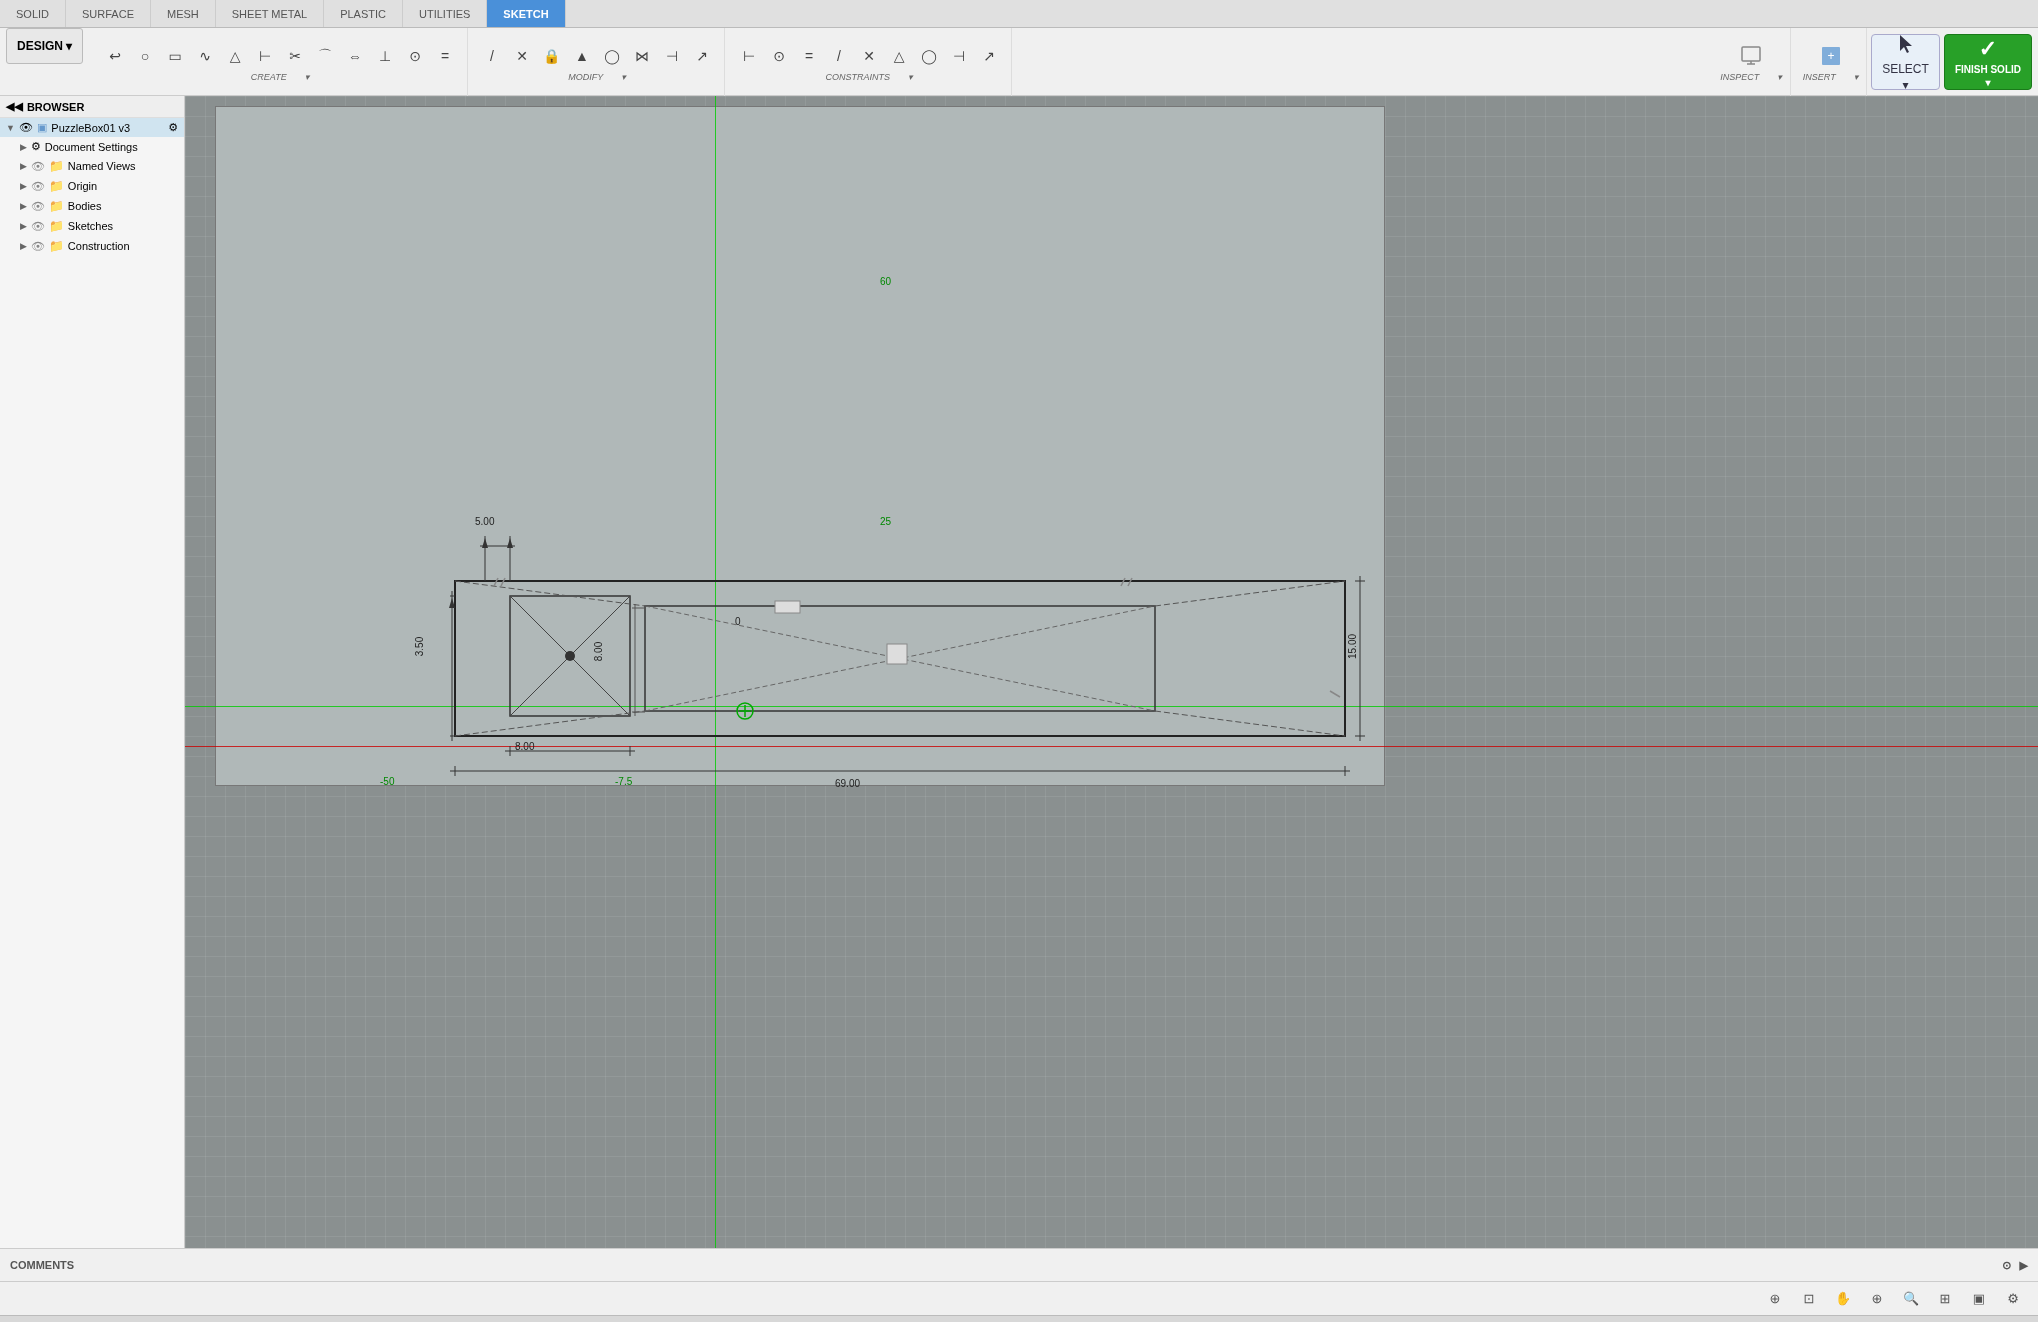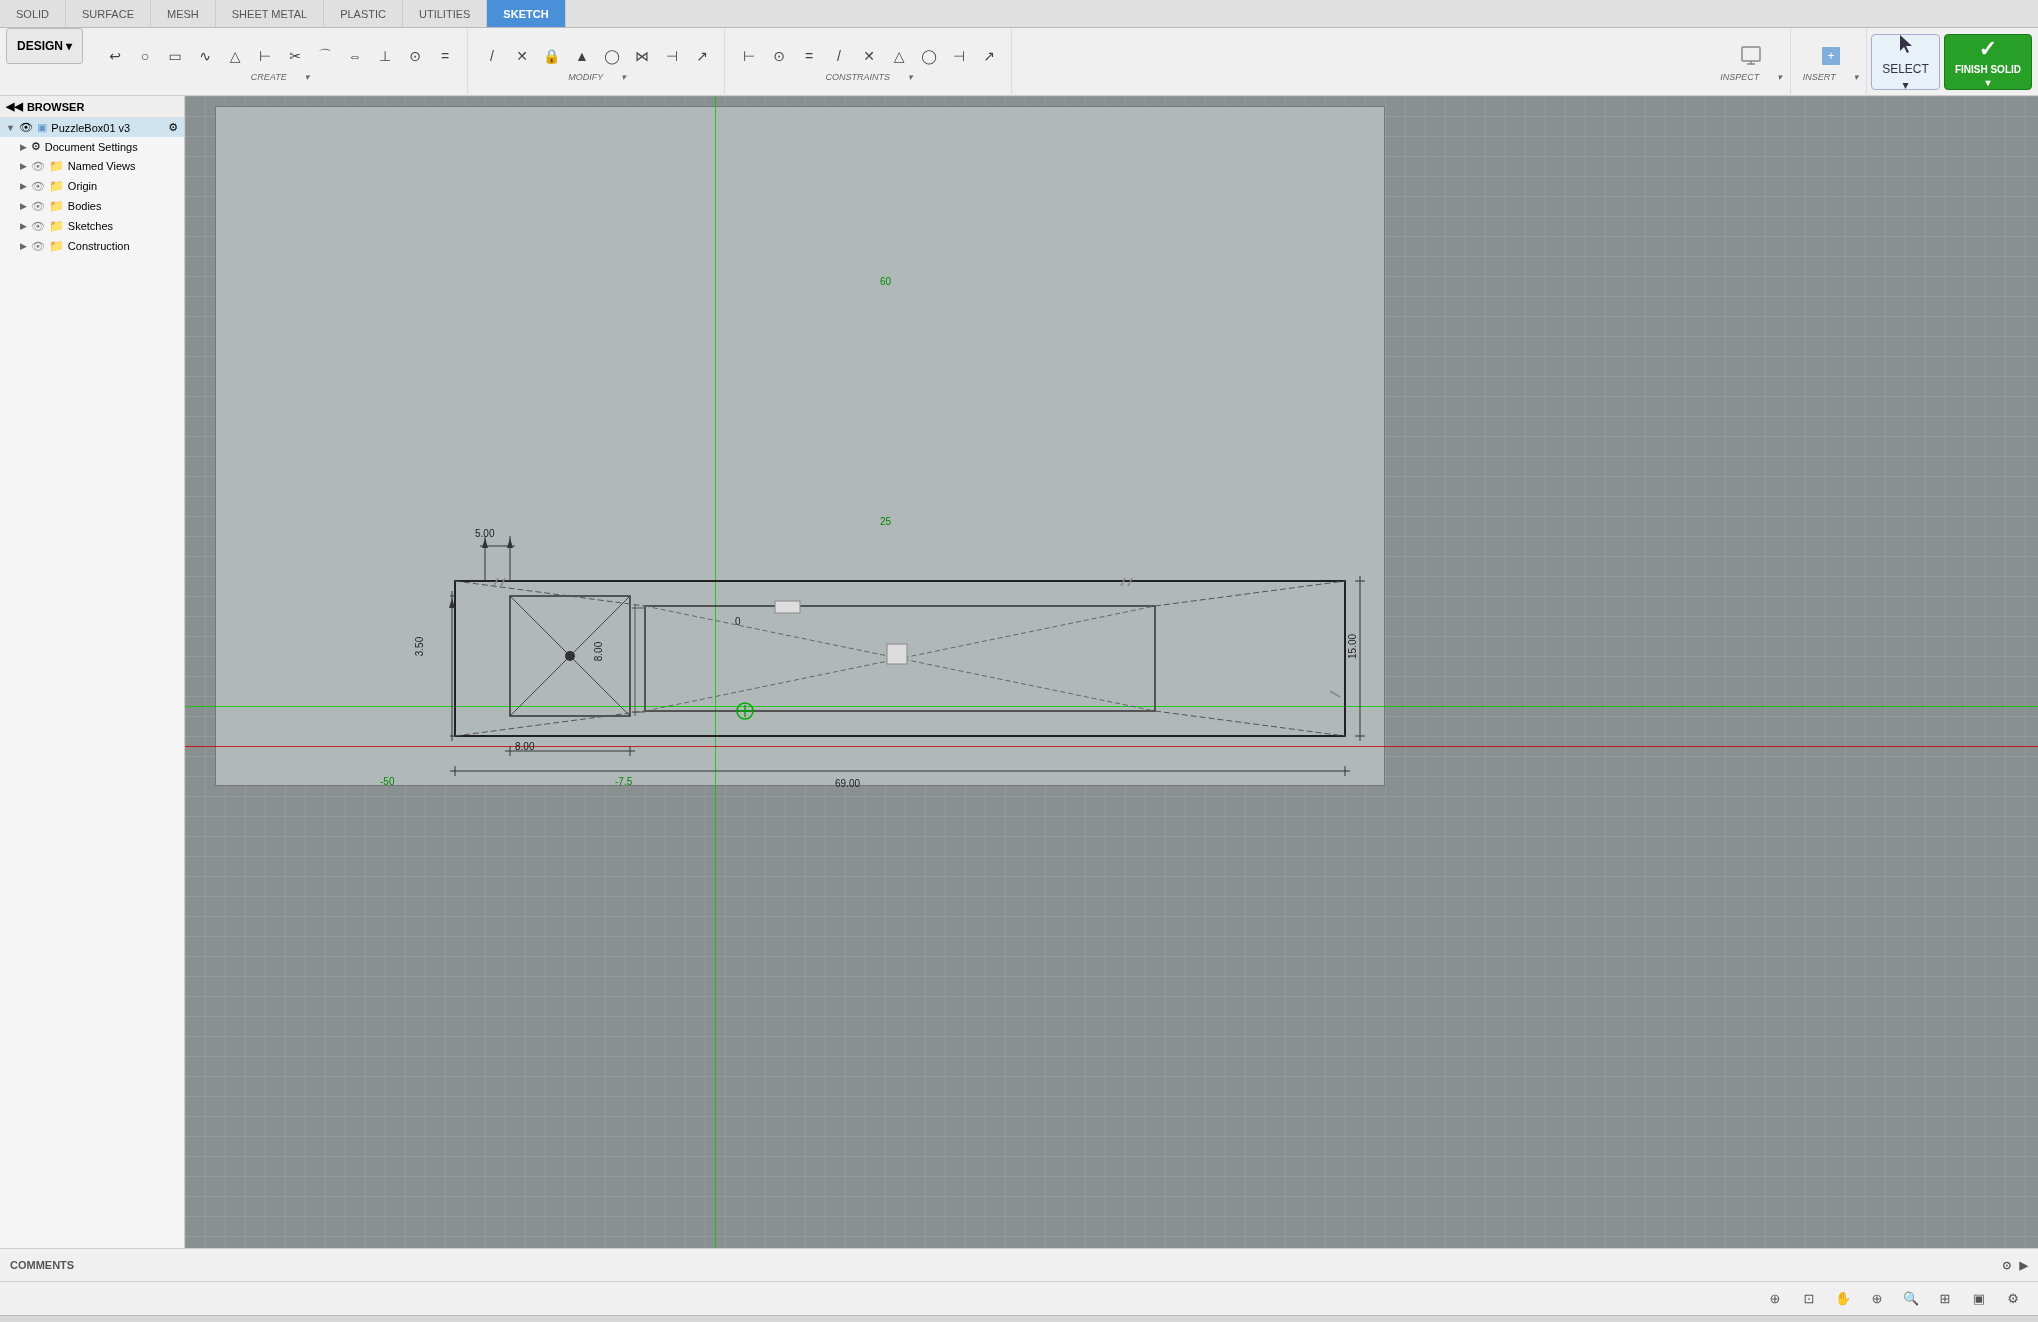--- a/index.html
+++ b/index.html
@@ -547,21 +547,21 @@
       <line x1="290" y1="472" x2="286" y2="480" stroke="#888" stroke-width="1.5"></line>
       <line x1="910" y1="472" x2="906" y2="480" stroke="#888" stroke-width="1.5"></line>
       <line x1="917" y1="472" x2="913" y2="480" stroke="#888" stroke-width="1.5"></line>
       <line x1="1115" y1="585" x2="1125" y2="591" stroke="#888" stroke-width="1.5"></line>
 
       <circle cx="530" cy="605" r="8" fill="none" stroke="#00aa00" stroke-width="1.5"></circle>
       <line x1="524" y1="605" x2="536" y2="605" stroke="#00aa00" stroke-width="1.5"></line>
       <line x1="530" y1="599" x2="530" y2="611" stroke="#00aa00" stroke-width="1.5"></line>
     </svg>
 
-    <div class="dim-label" style="left:290px; top:432px;">5.00</div>
+    <div class="dim-label" style="left:290px; top:420px;">5.00</div>
     <div class="dim-label" style="left:225px; top:545px; transform:rotate(-90deg);">3.50</div>
     <div class="dim-label" style="left:330px; top:645px;">8.00</div>
     <div class="dim-label" style="left:650px; top:672px;margin-top:10px;">69.00</div>
     <div class="dim-label" style="left:1155px; top:545px; transform:rotate(-90deg);">15.00</div>
     <div class="dim-label" style="left:404px; top:550px; transform:rotate(-90deg);">8.00</div>
     <div class="dim-label" style="left:550px; top:520px;">0</div>
 
     <div class="dim-label" style="left:695px; top:180px; color:#008800;">60</div>
     <div class="dim-label" style="left:695px; top:420px; color:#008800;">25</div>
     <div class="dim-label" style="left:195px; top:680px; color:#008800;">-50</div>

